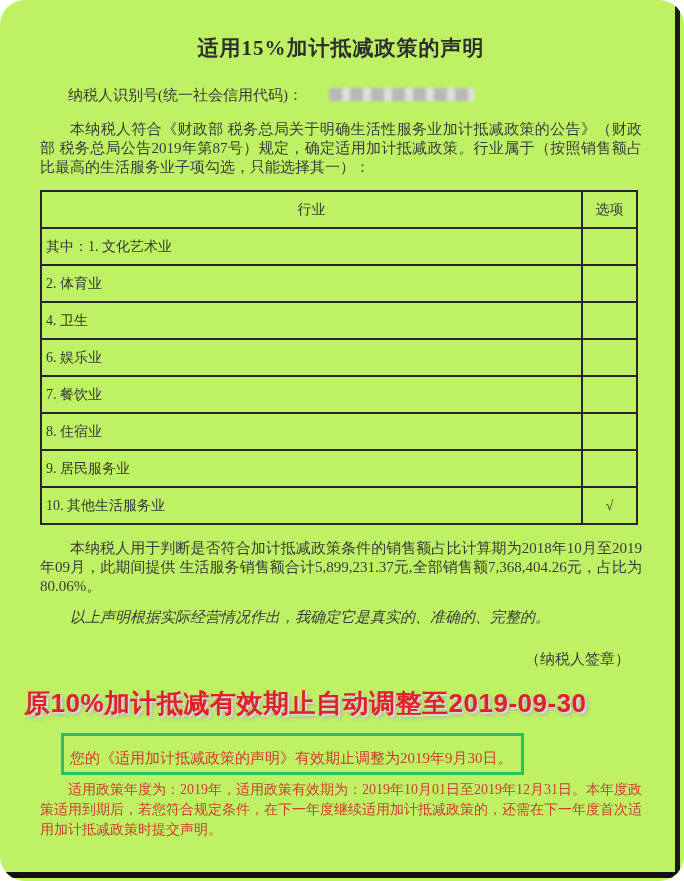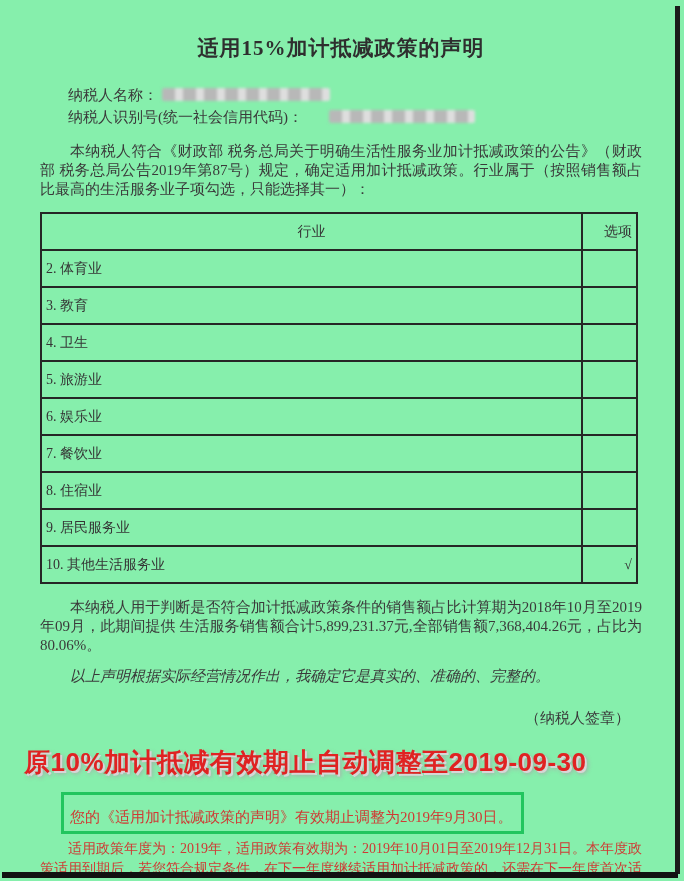--- a/index.html
+++ b/index.html
@@ -1,18 +1,18 @@
 <!DOCTYPE html>
 <html><head>
 <meta charset="utf-8">
 <style>
   html,body{margin:0;padding:0;background:#ffffff;}
   .canvas{
-    position:relative;width:684px;height:881px;background:#86efac;overflow:hidden;
-    font-family:"Liberation Serif","DejaVu Serif",serif;color:#3a3a3a;
+    position:relative;width:684px;height:881px;background:#bef264;overflow:hidden;
+    font-family:"Liberation Serif","DejaVu Serif",serif;color:#3a3a3a;border-radius:25px;
   }
   .edge-right{position:absolute;top:6px;right:4px;width:5px;height:868px;background:#1b1b1b;}
   .edge-bottom{position:absolute;left:2px;bottom:3px;height:6px;width:676px;background:#111111;}
   .content{position:absolute;left:40px;top:0;width:602px;}
   .title{
     font-size:21px;font-weight:bold;text-align:center;color:#2e2e2e;
     margin:34px 0 22px 0;letter-spacing:1px;
   }
   .tp-line{font-size:15px;line-height:22px;margin-left:28px;white-space:nowrap;}
   .redact{
@@ -26,21 +26,21 @@
   table.industry{
     border-collapse:collapse;width:598px;margin-top:13px;
     border:2px solid #262626;table-layout:fixed;
   }
   table.industry th,table.industry td{
     border:2px solid #262626;font-size:14px;font-weight:normal;
     height:27px;padding:4px;vertical-align:middle;color:#353535;
   }
   .col-opt{width:55px;}
   th.h-industry{text-align:center;}
-  th.h-opt,td.c-opt{text-align:right;}
+  th.h-opt,td.c-opt{text-align:center;}
   td.ind-none{padding-left:24px;}
   td.ind-sub{padding-left:120px;}
   td.ind-item{padding-left:146px;}
   .confirm{margin-top:12px;font-style:italic;}
   .dateblock{margin-top:22px;text-align:right;padding-right:12px;font-size:15px;line-height:21px;}
   .headline{
     font-family:"Liberation Sans","DejaVu Sans",sans-serif;
     font-size:26px;font-weight:900;color:#e02222;letter-spacing:0.5px;
     margin:16px 0 12px -16px;white-space:nowrap;
     text-shadow:2px 2px 0 #d6d6d6,3px 3px 4px #a9a9a9;
@@ -56,52 +56,45 @@
 </style>
 </head>
 <body>
 
 <div class="canvas">
   <div class="content">
 
     <div class="title">适用15%加计抵减政策的声明</div>
 
     <div class="tp-line">
-      <span>纳税人名称：</span><span class="redact redact-name"></span>
-    </div>
-    <div class="tp-line">
       <span>纳税人识别号(统一社会信用代码)：</span><span class="redact redact-id"></span>
     </div>
 
     <p class="para">本纳税人符合《财政部 税务总局关于明确生活性服务业加计抵减政策的公告》（财政部 税务总局公告2019年第87号）规定，确定适用加计抵减政策。行业属于（按照销售额占比最高的生活服务业子项勾选，只能选择其一）：</p>
 
     <table class="industry">
       <colgroup>
           <col>
           <col class="col-opt">
         </colgroup>
       <tbody>
           <tr>
         <th class="h-industry">行业</th>
         <th class="h-opt">选项</th>
       </tr>
       <tr>
+        <td class="ind-sub">其中：1. 文化艺术业</td>
+        <td class="c-opt"></td>
+      </tr>
+      <tr>
         <td class="ind-item">2. 体育业</td>
         <td class="c-opt"></td>
       </tr>
       <tr>
-        <td class="ind-item">3. 教育</td>
-        <td class="c-opt"></td>
-      </tr>
-      <tr>
         <td class="ind-item">4. 卫生</td>
-        <td class="c-opt"></td>
-      </tr>
-      <tr>
-        <td class="ind-item">5. 旅游业</td>
         <td class="c-opt"></td>
       </tr>
       <tr>
         <td class="ind-item">6. 娱乐业</td>
         <td class="c-opt"></td>
       </tr>
       <tr>
         <td class="ind-item">7. 餐饮业</td>
         <td class="c-opt"></td>
       </tr>

